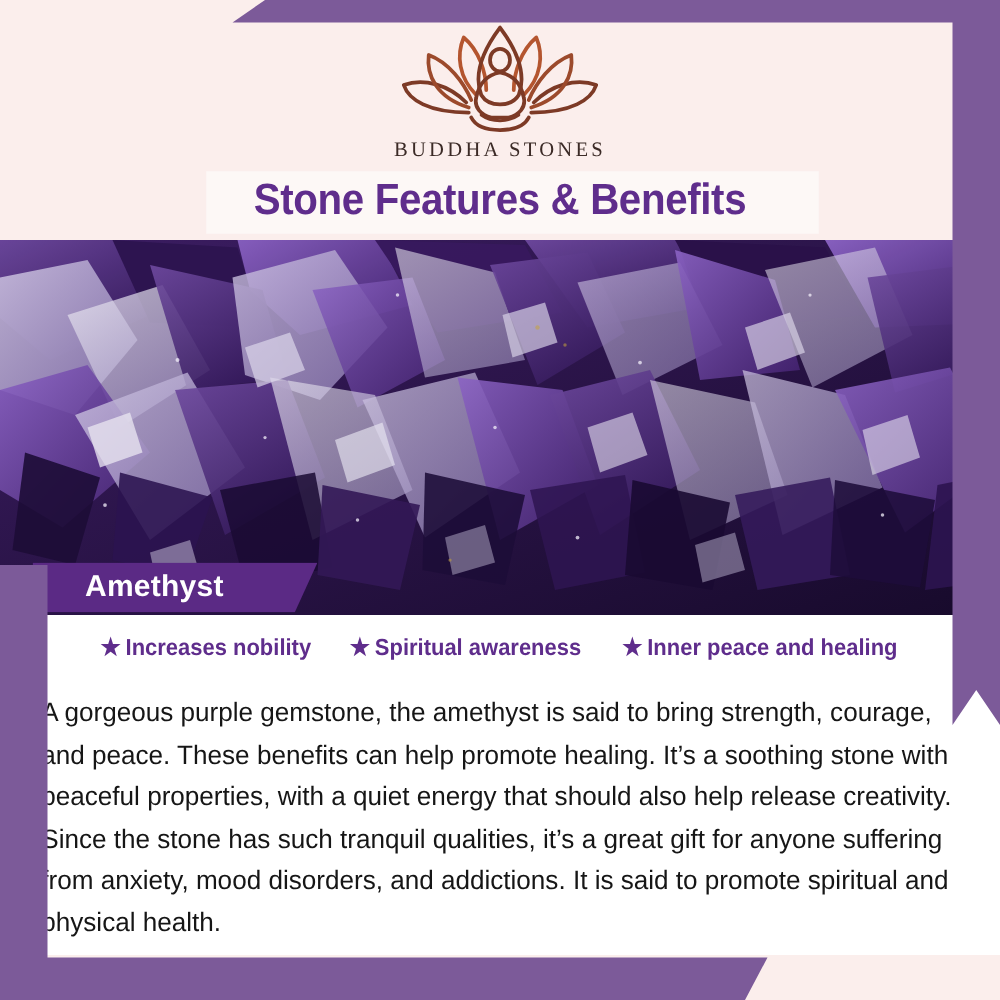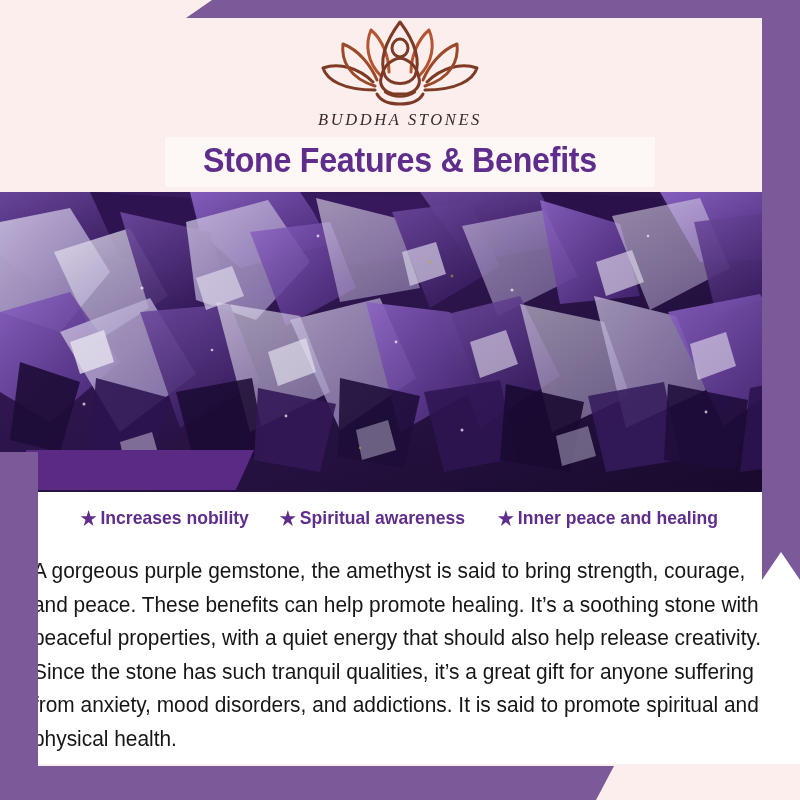--- a/index.html
+++ b/index.html
@@ -41,21 +41,20 @@
     z-index: 5;
   }
   .logo-wrap {
     position: absolute;
     top: 18px;
     left: 0;
     width: 800px;
     display: flex;
     flex-direction: column;
     align-items: center;
-    font-style: italic;
   }
   .logo-mark {
     width: 170px;
     height: 88px;
     display: block;
   }
   .logo-text {
     margin-top: 4px;
     font-family: "Liberation Serif", serif;
     font-size: 16.5px;
@@ -311,20 +310,21 @@
         <circle cx="430" cy="70" r="1.8"></circle>
           <circle cx="452" cy="84" r="1.4"></circle>
         <circle cx="246" cy="268" r="1.6"></circle>
           <circle cx="360" cy="256" r="1.3"></circle>
       </g>
     </svg>
   </div>
 
   <div class="stone-label">
     <div class="bar"></div>
+    <div class="bar-name">Amethyst</div>
   </div>
 
   <div class="content">
 
     <div class="features">
       <div class="feature">
         <span class="star">★</span>
         <span>Increases nobility</span>
       </div>
       <div class="feature">

